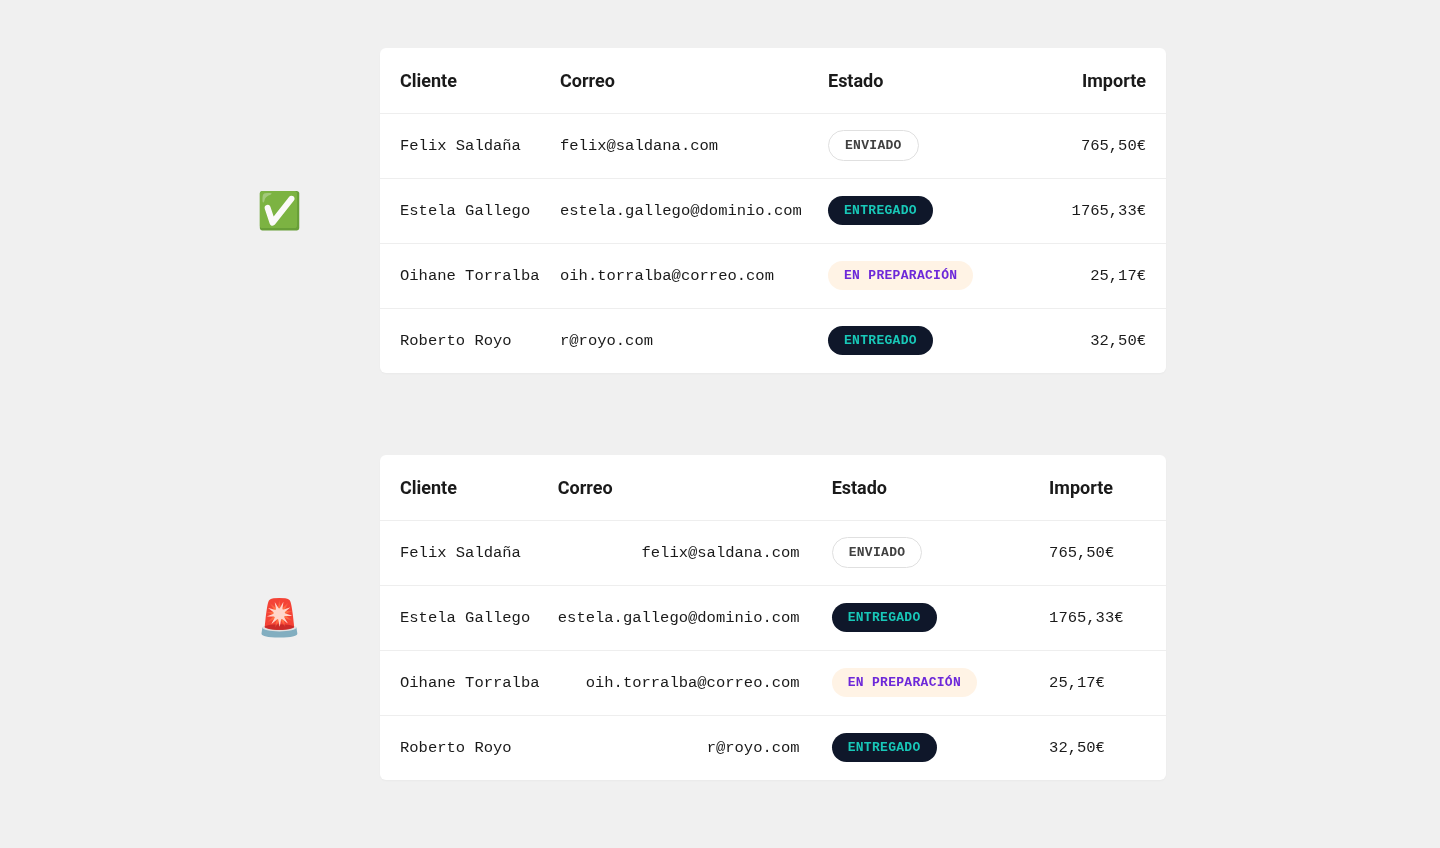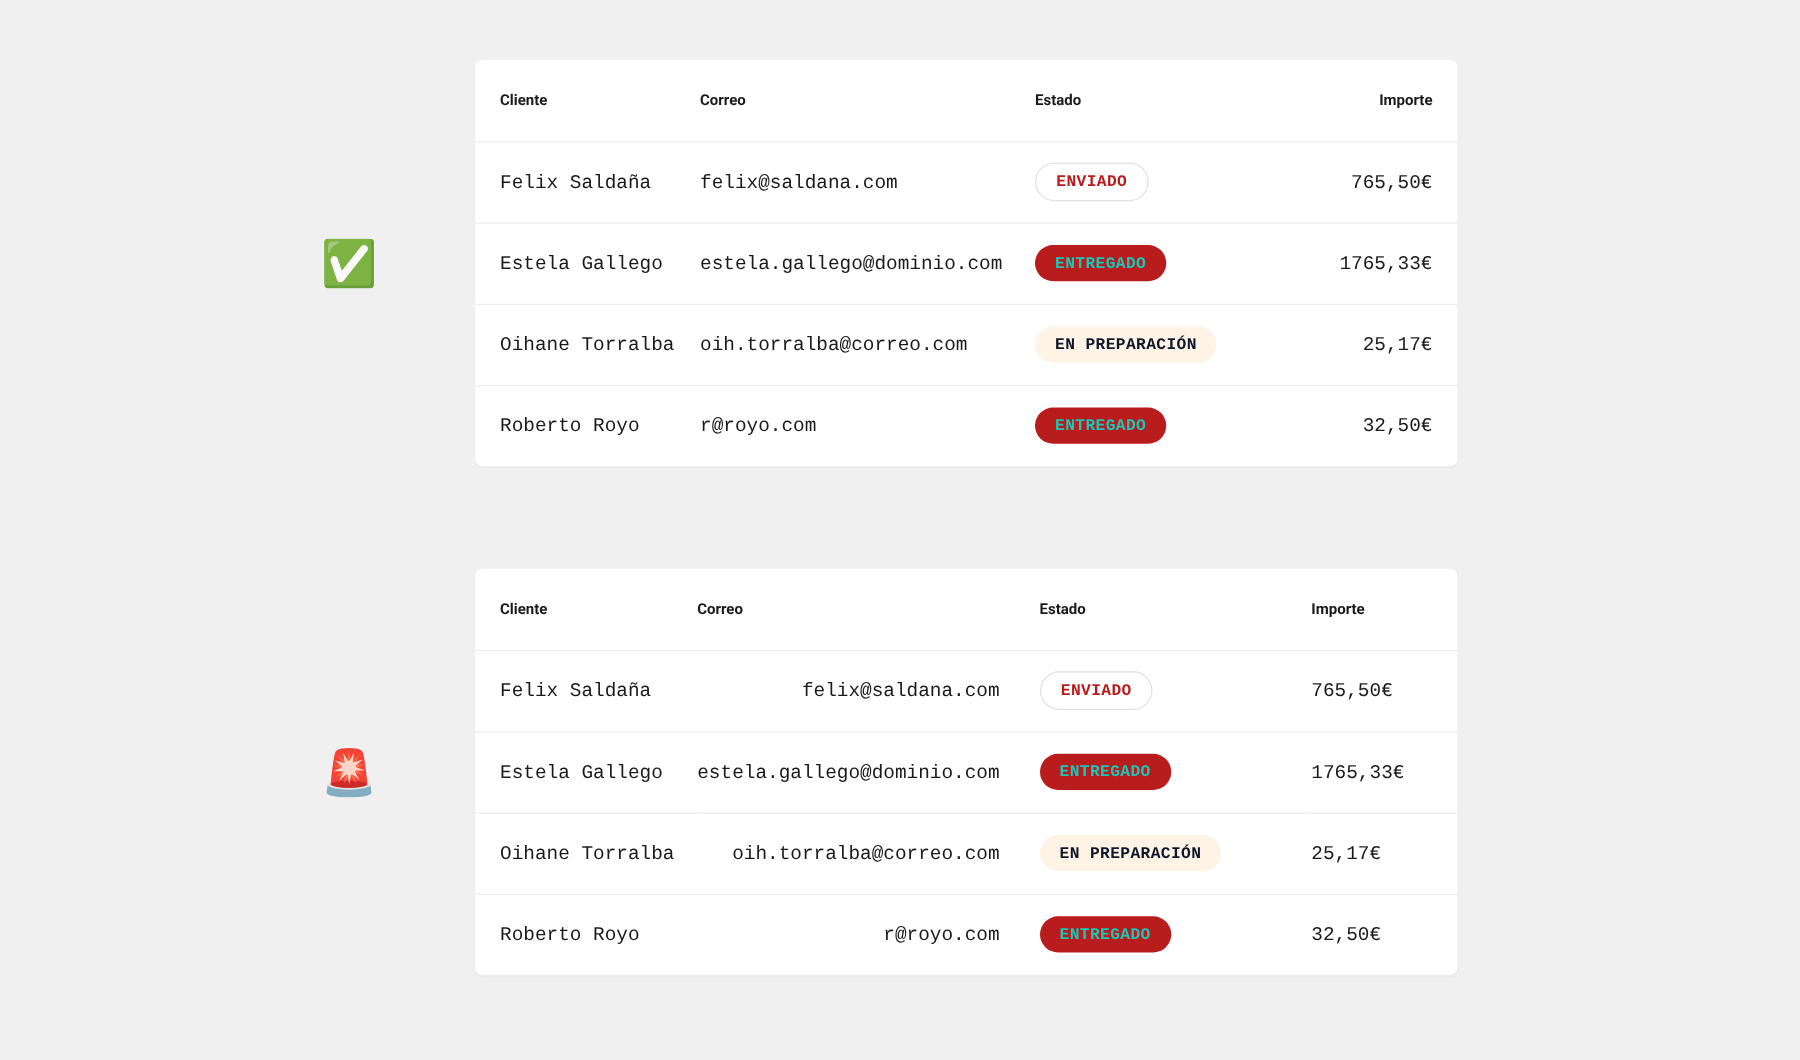--- a/index.html
+++ b/index.html
@@ -51,21 +51,21 @@
     }
     thead tr {
       height: 65px;
     }
     tbody tr {
       height: 65px;
       border-top: 1px solid #eeeeee;
     }
     th {
       font-weight: 700;
-      font-size: 12px;
+      font-size: 18px;
       color: #1a1a1a;
     }
     td {
       font-size: 15.5px;
       color: #1a1a1a;
       font-family: Liberation Mono, monospace;
     }
     .col-client {
       padding-left: 20px;
       width: 180px;
@@ -98,30 +98,30 @@
     .badge {
       display: inline-block;
       padding: 7px 16px;
       border-radius: 18px;
       font-size: 13px;
       font-weight: 700;
       letter-spacing: 0.3px;
     }
     .badge-enviado {
       background: #ffffff;
-      color: #b91c1c;
+      color: #404040;
       border: 1px solid #e0e0e0;
     }
     .badge-entregado {
-      background: #b91c1c;
+      background: #0f172a;
       color: #18c8b8;
     }
     .badge-preparacion {
       background: #fff3e5;
-      color: #0f172a;
+      color: #6d28d9;
     }
   </style>
 </head>
 <body>
 
 <div class="example-row">
   <div class="icon-wrap">
     <span class="emoji-icon">✅</span>
   </div>
   <div class="table-card">

